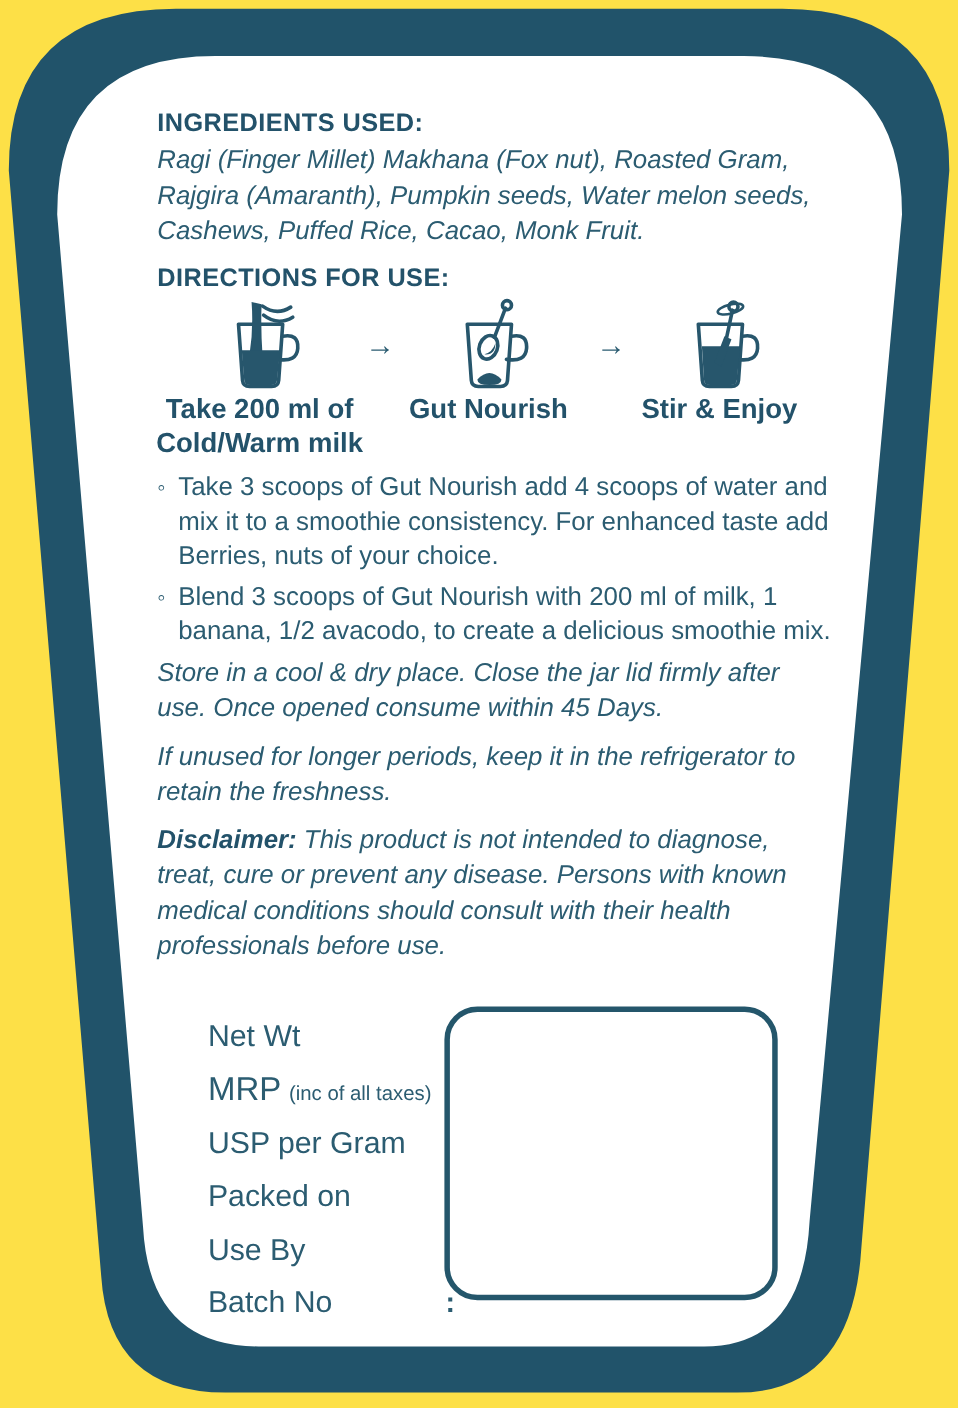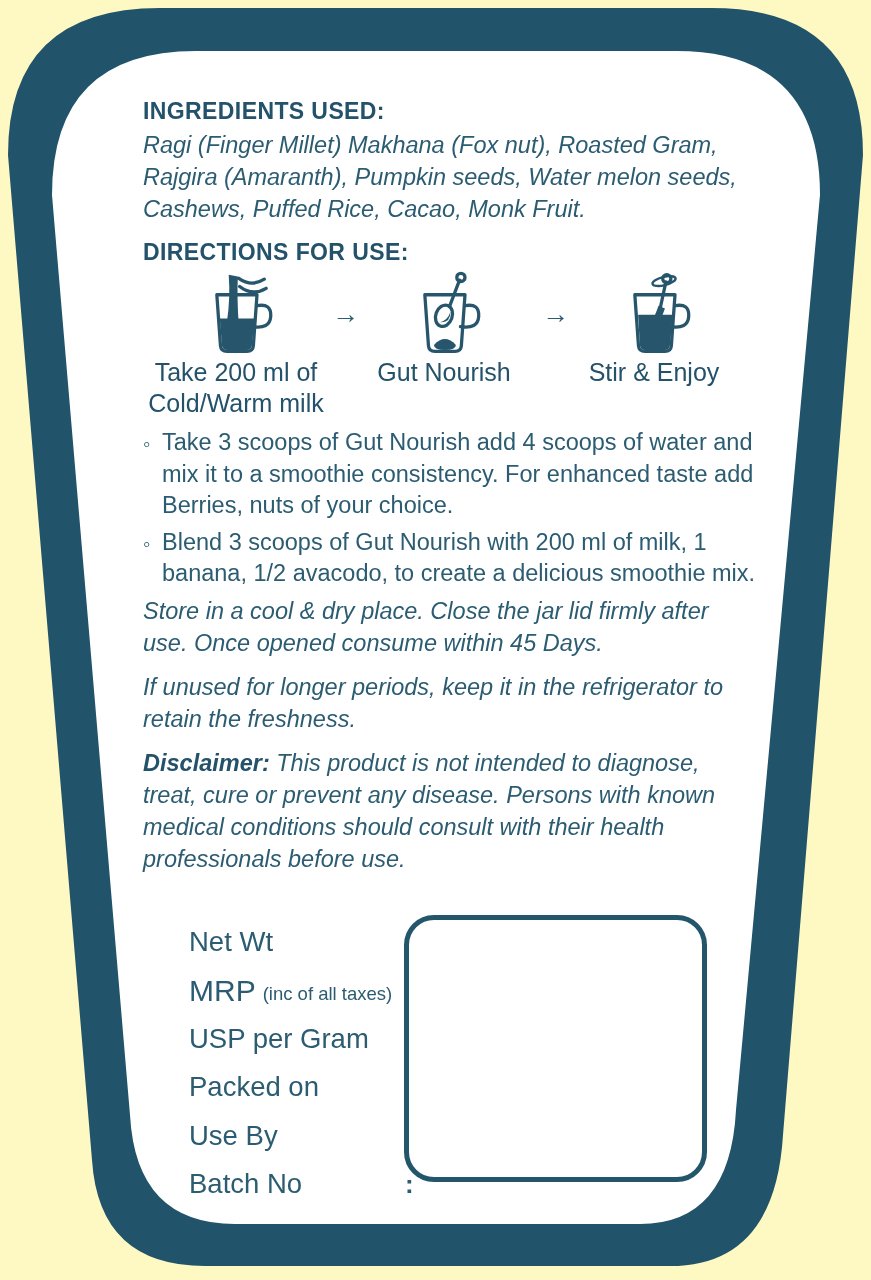--- a/index.html
+++ b/index.html
@@ -1,33 +1,33 @@
 <!DOCTYPE html>
 <html><head>
 <meta charset="utf-8">
 <style>
   html,body{margin:0;padding:0;background:#ffffff;}
   .label{
     position:relative;width:871px;height:1280px;overflow:hidden;
-    font-family:"Liberation Sans",sans-serif;color:#2b5c71;background:#fef9c3;
+    font-family:"Liberation Sans",sans-serif;color:#2b5c71;background:#fde047;
   }
   .bg{position:absolute;left:0;top:0;width:871px;height:1280px;}
   .content{position:absolute;left:143px;top:96px;width:616px;}
   .sec-heading{
     font-size:23px;font-weight:bold;letter-spacing:.4px;line-height:30px;
     margin:0;color:#23526a;
   }
   .para{font-size:23.5px;line-height:32px;margin:3px 0 0;font-style:italic;}
   .para b{color:#23526a;}
   .mt{margin-top:12px;}
   
   .steps-row{position:relative;height:150px;margin-top:4px;}
   .step{position:absolute;top:0;width:212px;text-align:center;}
   .step svg{display:block;margin:0 auto;}
-  .caption{font-weight:normal;font-size:25px;line-height:31px;color:#23526a;margin-top:2px;}
+  .caption{font-weight:bold;font-size:25px;line-height:31px;color:#23526a;margin-top:2px;}
   .arrow{position:absolute;top:28px;font-size:27px;color:#2b5c71;}
   .step1{left:-13px}.step2{left:195px}.step3{left:405px}
   .arrow1{left:189px}.arrow2{left:399px}
   
   .bullets{list-style:none;margin:6px 0 0;padding:0;}
   .bullets li{display:flex;font-size:23.5px;line-height:31.5px;margin:0 0 5px;}
   .bullet-marker{flex:none;width:19px;font-size:21px;padding-top:1px;}
   
   .form-area{position:absolute;left:165px;top:918px;width:230px;margin-left:24px;}
   .form-row{position:relative;height:48.4px;display:flex;align-items:center;font-size:27.5px;white-space:nowrap;}

